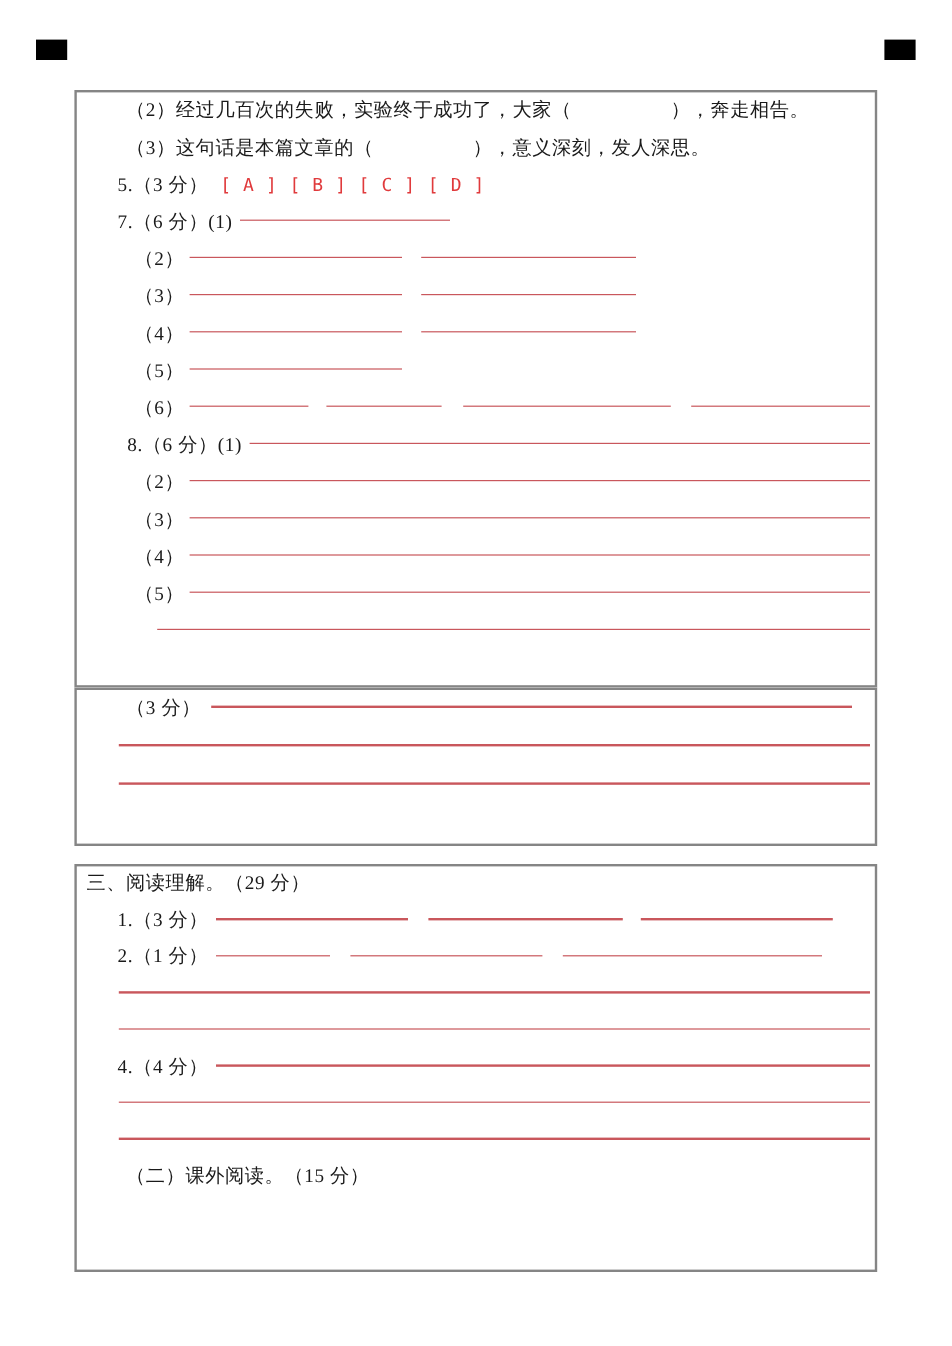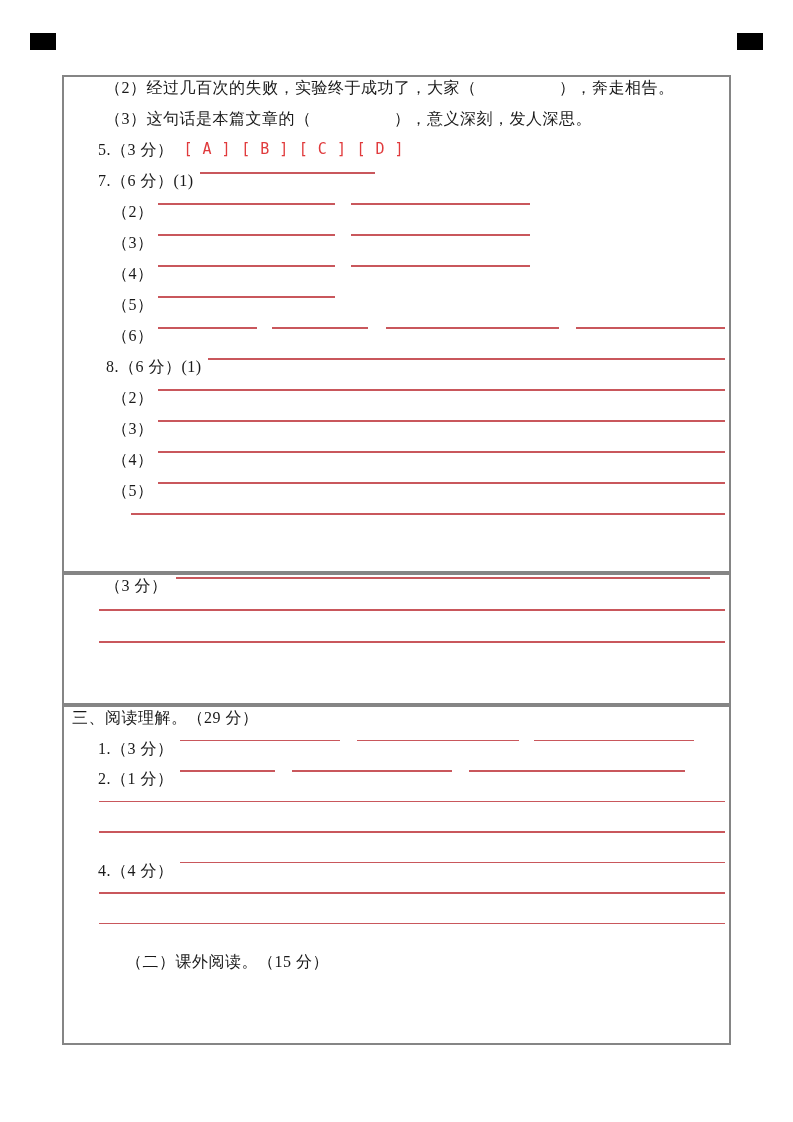--- a/index.html
+++ b/index.html
@@ -24,25 +24,25 @@
     position: absolute;
     left: 62px;
     width: 669px;
     border: 2px solid #858585;
     box-sizing: border-box;
     background: #ffffff;
     overflow: hidden;
   }
   #box1 { top: 75px;  height: 498px; padding-top: 2px; }
   #box2 { top: 573px; height: 132px; padding-top: 2px; }
-  #box3 { top: 705px; height: 340px; padding-top: 2px; }
+  #box3 { top: 720px; height: 340px; padding-top: 2px; }
 
   .row {
     display: flex;
-    align-items: flex-start;
+    align-items: center;
     height: 31px;
     padding-bottom: 5px;
     box-sizing: border-box;
     white-space: nowrap;
   }
   #box2 .row { height: 32px; }
   #box3 .row { height: 30.5px; }
 
   .t {
     font-size: 16px;
@@ -206,16 +206,16 @@
   </div>
 
   <div class="row" style="margin-left:35px">
     <span class="ln grow" style="margin-right:4px"></span>
   </div>
 
   <div class="row" style="margin-left:35px">
     <span class="ln grow" style="margin-right:4px"></span>
   </div>
 
-  <div class="row" style="margin-left:62px">
+  <div class="row" style="margin-left:41px">
     <span class="t">（二）课外阅读。（15 分）</span>
   </div>
 </div>
 
 </body></html>

